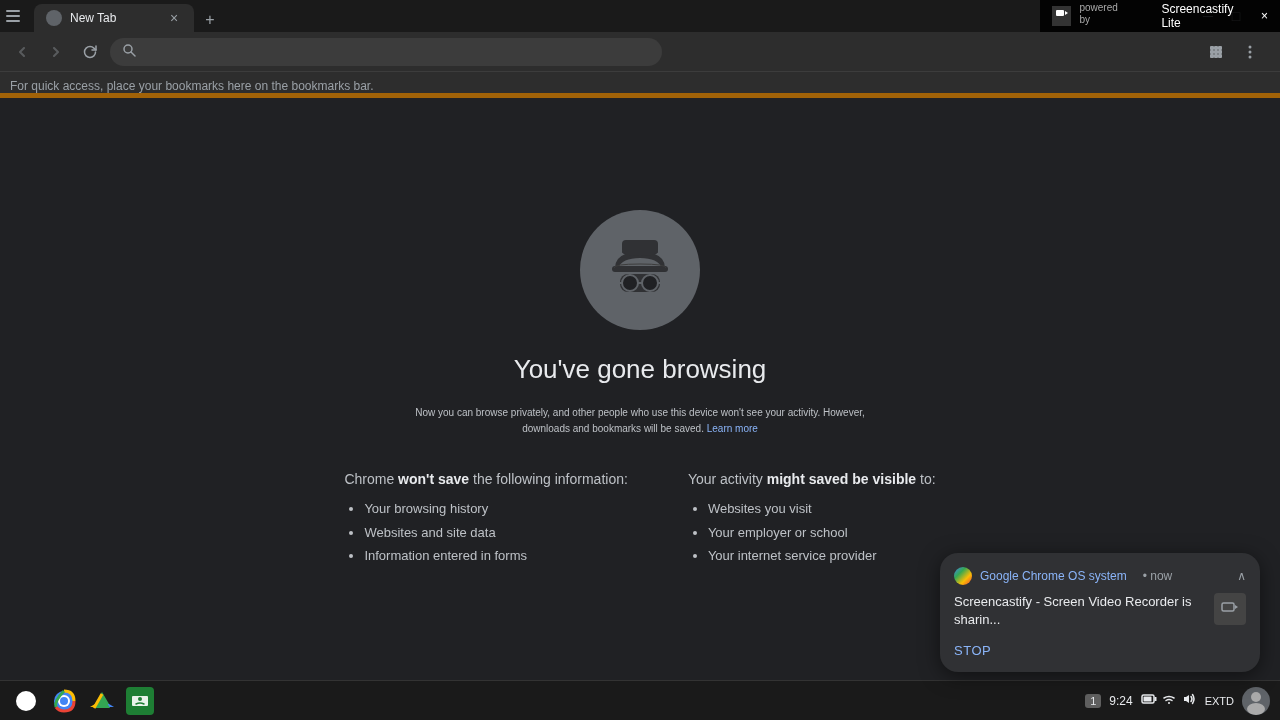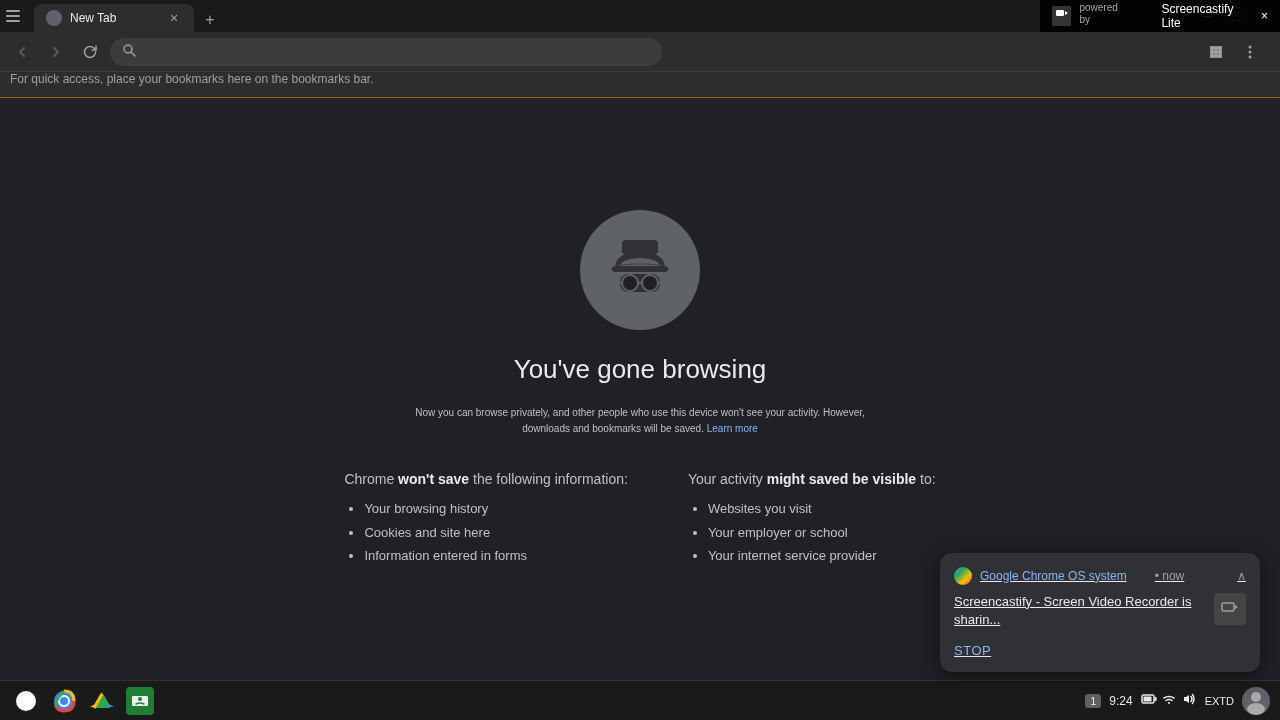--- a/index.html
+++ b/index.html
@@ -172,25 +172,25 @@
       font-size: 13px;
       color: #9aa0a6;
       flex: 1;
     }
 
     
     .bookmarks-bar {
       height: 26px;
       background: #2d2d2d;
       display: flex;
-      align-items: flex-start;
+      align-items: flex-end;
       padding: 0 10px;
       font-size: 12px;
       color: #9aa0a6;
-      border-bottom: 1px solid #a16207;
+      border-bottom: 5px solid #a16207;
     }
 
     
     .main-content {
       height: calc(720px - 32px - 40px - 26px - 40px);
       background: #202124;
       display: flex;
       flex-direction: column;
       align-items: center;
       justify-content: center;
@@ -325,25 +325,24 @@
       overflow: hidden;
     }
 
     
     .notification-popup {
       position: absolute;
       bottom: 48px;
       right: 20px;
       width: 320px;
       background: #303134;
-      border-radius: 12px;
+      border-radius: 18px;
       box-shadow: 0 4px 20px rgba(0,0,0,0.5);
       padding: 14px 14px 10px 14px;
       z-index: 200;
-      text-decoration: underline;
     }
     .notif-header {
       display: flex;
       align-items: center;
       gap: 8px;
       margin-bottom: 8px;
     }
     .notif-chrome-icon {
       width: 18px;
       height: 18px;
@@ -352,21 +351,21 @@
       flex-shrink: 0;
     }
     .notif-app-name {
       font-size: 12px;
       color: #8ab4f8;
       font-weight: 500;
     }
     .notif-time {
       font-size: 12px;
       color: #9aa0a6;
-      margin-left: 20px;
+      margin-left: 8px;
     }
     .notif-expand {
       font-size: 12px;
       color: #9aa0a6;
       margin-left: auto;
     }
     .notif-body {
       display: flex;
       align-items: flex-start;
       gap: 10px;
@@ -564,21 +563,21 @@
   </p>
 
   <div class="incognito-columns">
 
     <div class="incognito-column">
       <div class="column-header">
         <span>Chrome </span><strong>won't save</strong><span> the following information:</span>
       </div>
       <ul class="column-list">
         <li>Your browsing history</li>
-        <li>Cookies and site here</li>
+        <li>Websites and site data</li>
         <li>Information entered in forms</li>
       </ul>
     </div>
 
     <div class="incognito-column">
       <div class="column-header">
         <span>Your activity </span><strong>might saved be visible</strong><span> to:</span>
       </div>
       <ul class="column-list">
         <li>Websites you visit</li>

